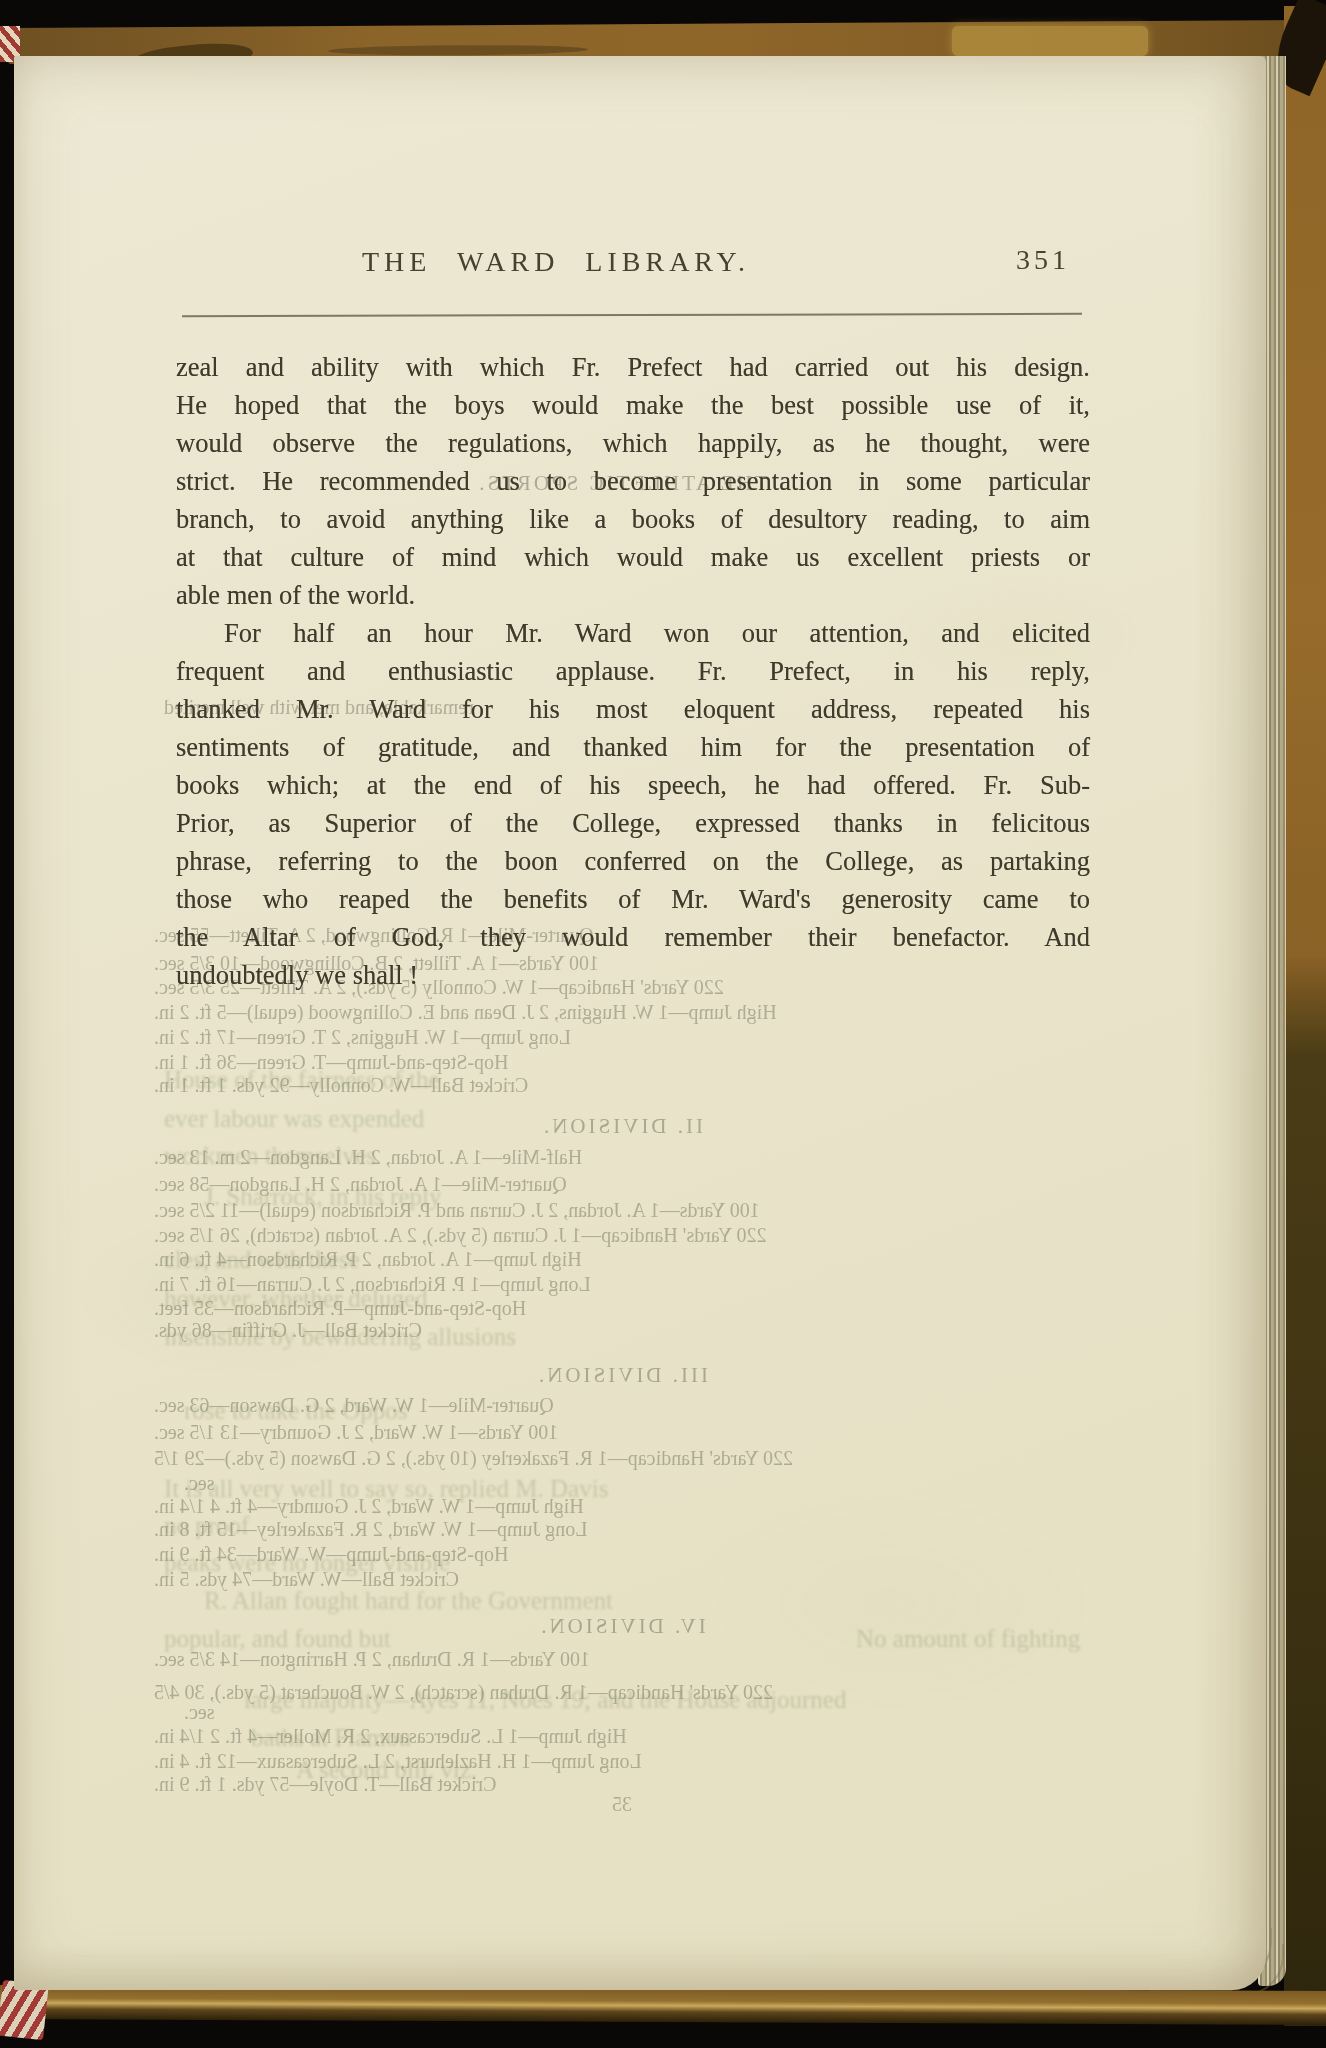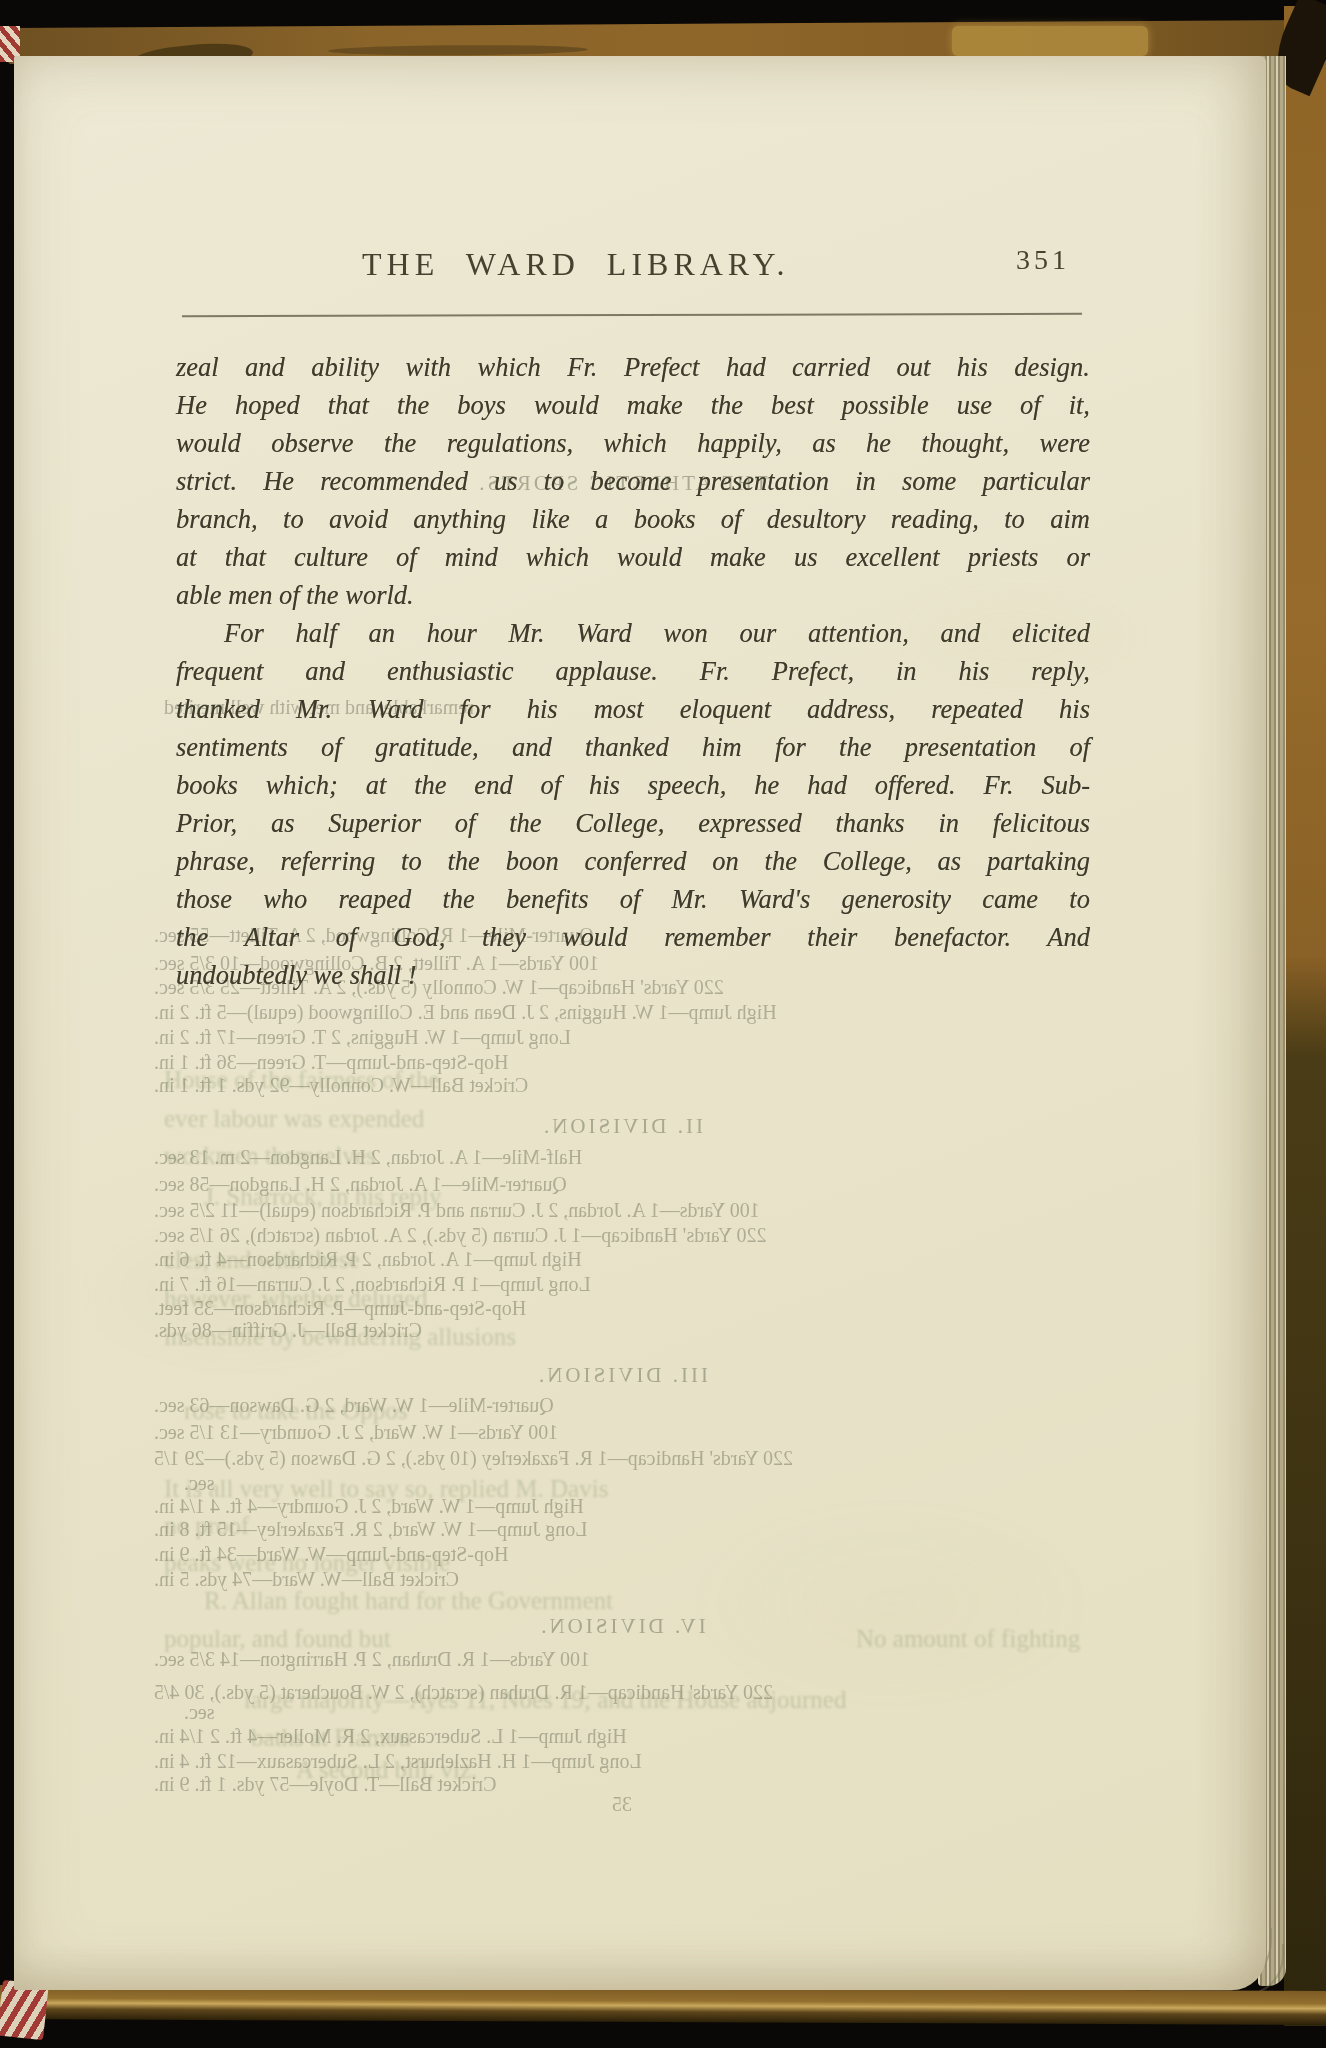--- a/index.html
+++ b/index.html
@@ -43,30 +43,30 @@
     box-shadow:inset 0 0 70px rgba(120,100,60,.16), inset -28px 0 46px rgba(120,100,60,.14),
                inset 0 -18px 30px rgba(120,100,60,.12);}
   #page-mottle{position:absolute;inset:0;pointer-events:none;opacity:.5;
     background:
       radial-gradient(240px 120px at 18% 64%, rgba(170,160,110,.10), transparent 70%),
       radial-gradient(300px 160px at 70% 80%, rgba(170,160,110,.08), transparent 70%),
       radial-gradient(200px 90px at 80% 30%, rgba(200,190,140,.10), transparent 70%);}
 
   
   .running-head{position:absolute;top:190px;left:348px;width:420px;
-    font-size:32px;letter-spacing:5px;word-spacing:14px;color:#45422f;white-space:nowrap;}
+    font-size:28px;letter-spacing:5px;word-spacing:14px;color:#45422f;white-space:nowrap;}
   .folio{position:absolute;top:188px;left:1002px;font-size:28px;letter-spacing:4px;color:#45422f;}
   .head-rule{position:absolute;top:258px;left:168px;width:900px;height:2px;background:rgba(90,84,64,.75);
     transform:rotate(-0.15deg);}
 
   
   .textblock{position:absolute;left:162px;top:292px;width:914px;color:#3e3b2c;}
   .bodyline{position:relative;width:100%;height:38px;font-size:26.5px;line-height:38px;
     text-align:justify;text-align-last:justify;white-space:normal;
-    text-shadow:0 0 0.6px rgba(62,59,44,.55);font-style:italic;}
+    text-shadow:0 0 0.6px rgba(62,59,44,.55);}
   .para .bodyline:last-child{text-align-last:left;}
   .para2 .bodyline:first-child{padding-left:48px;box-sizing:border-box;}
 
   
   #ghosts{position:absolute;left:140px;top:0;width:936px;height:1934px;pointer-events:none;
     filter:blur(0.6px);}
   .ghostline{position:absolute;left:0;display:inline-block;white-space:nowrap;
     font-size:20px;color:rgba(88,90,70,.40);transform:scaleX(-1);transform-origin:center;}
   .gcenter{left:50%;transform:translateX(-50%) scaleX(-1);}
   .gheading{font-size:21px;letter-spacing:3px;color:rgba(82,86,66,.42);}

